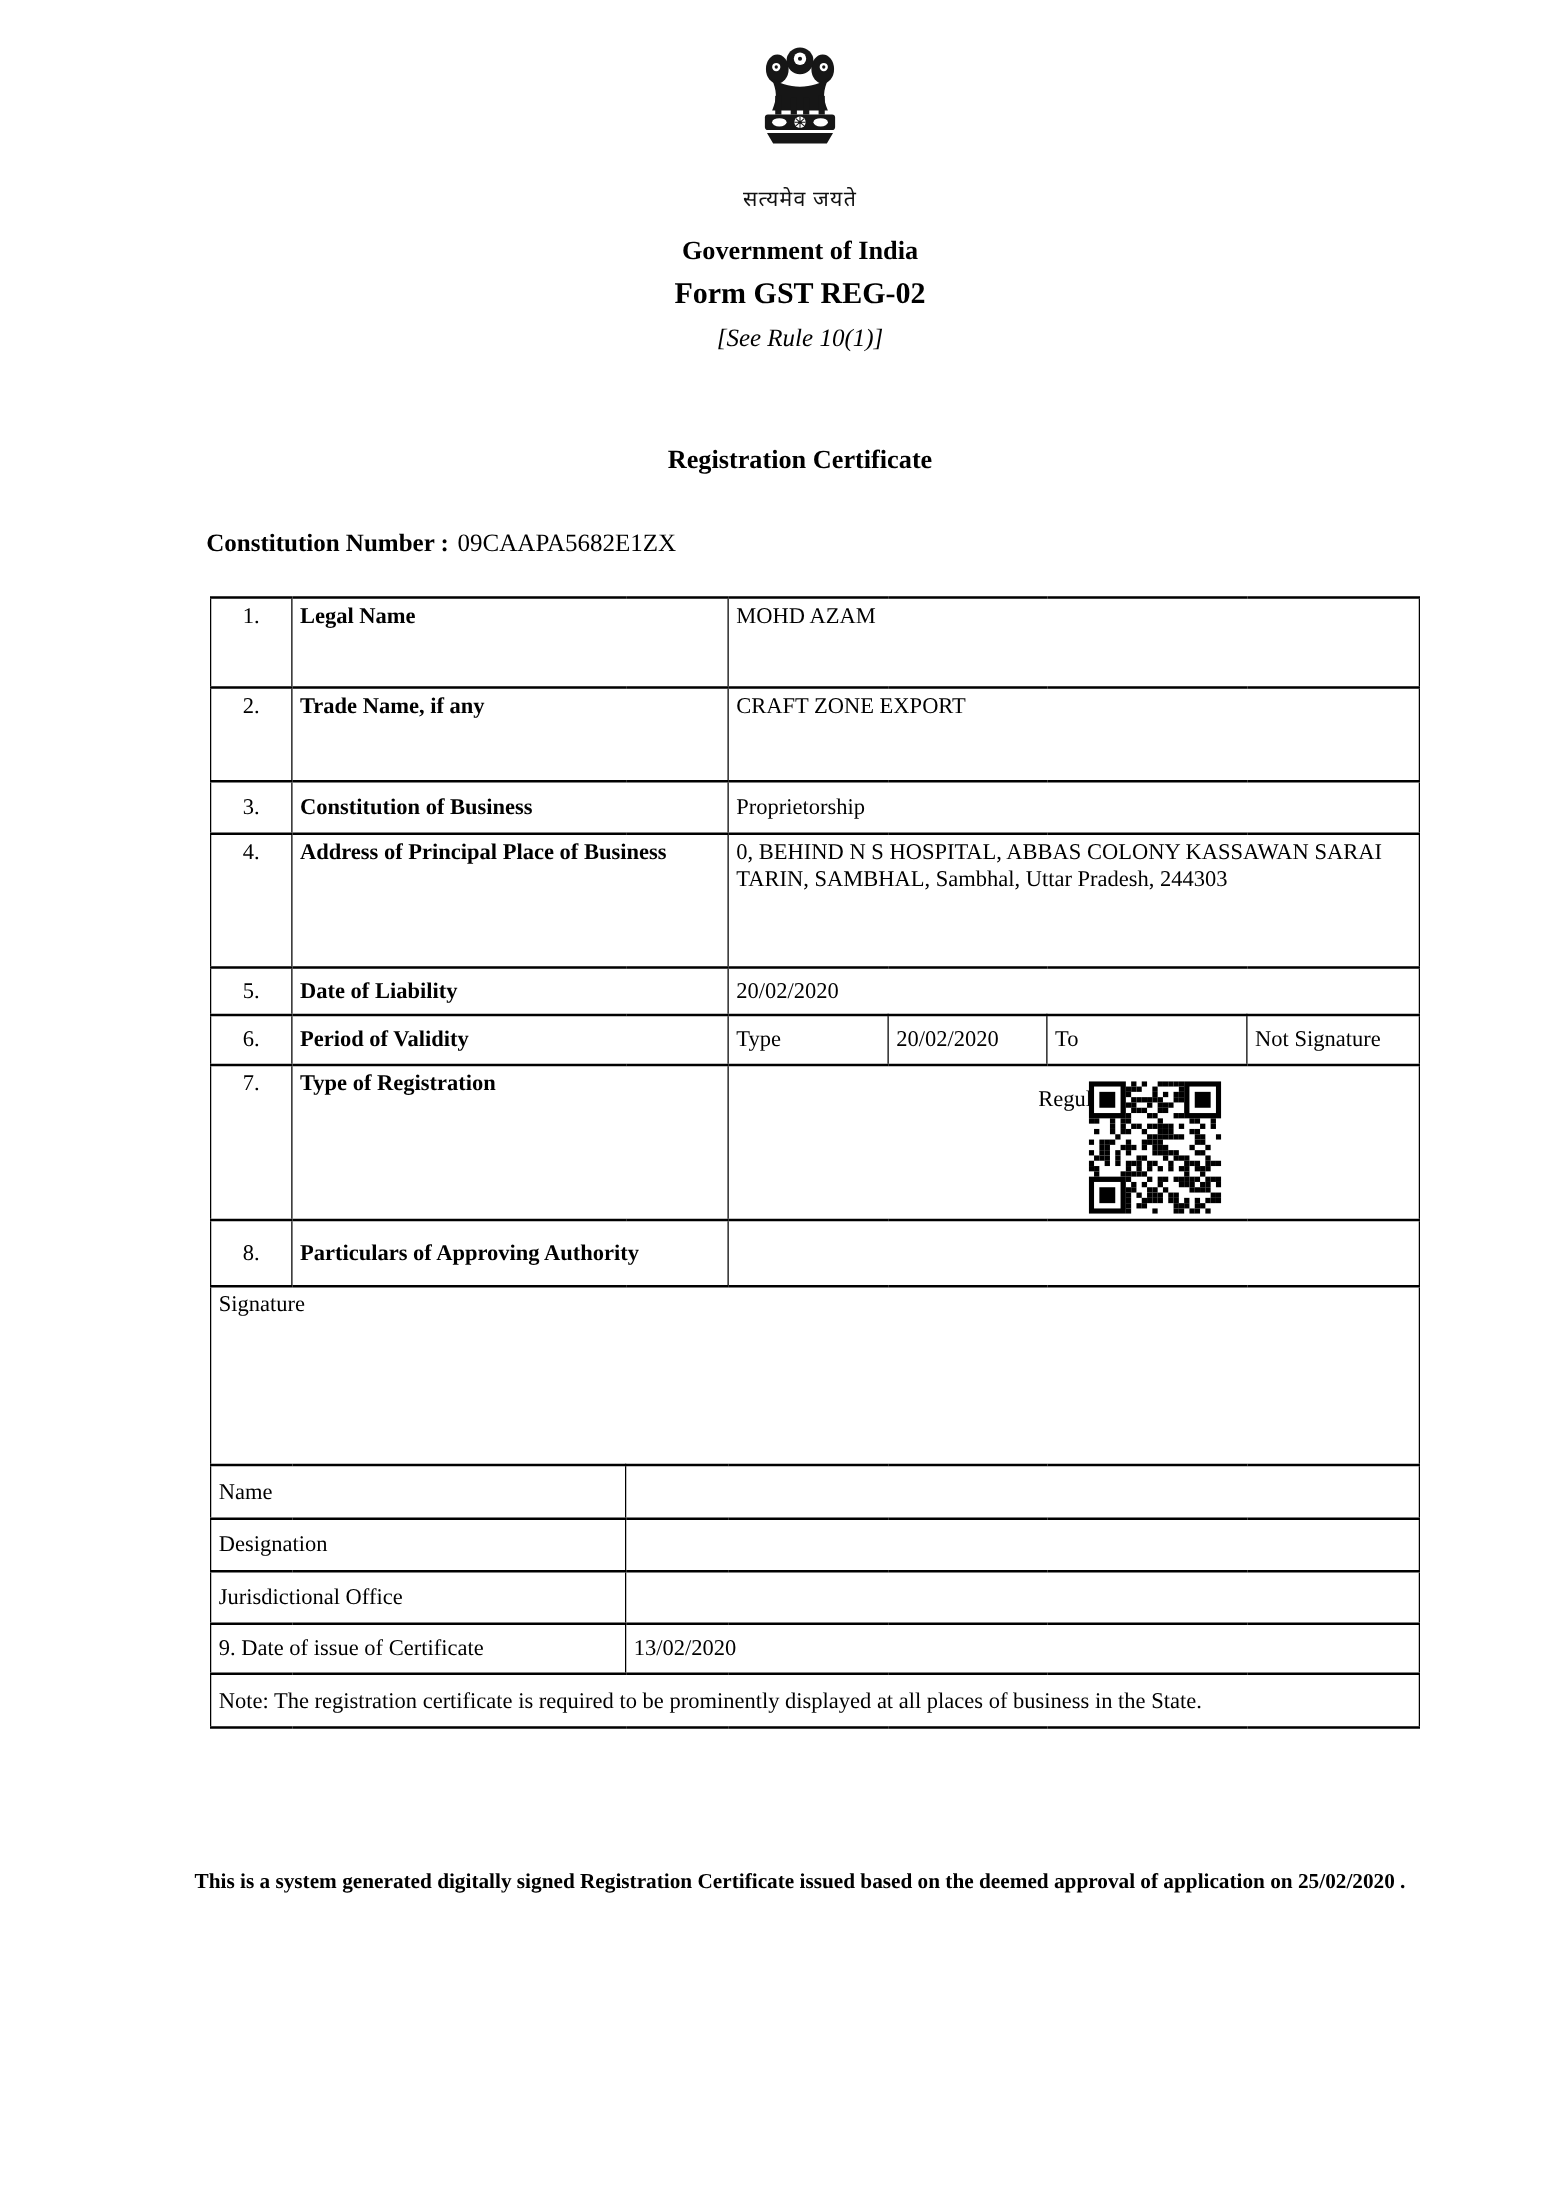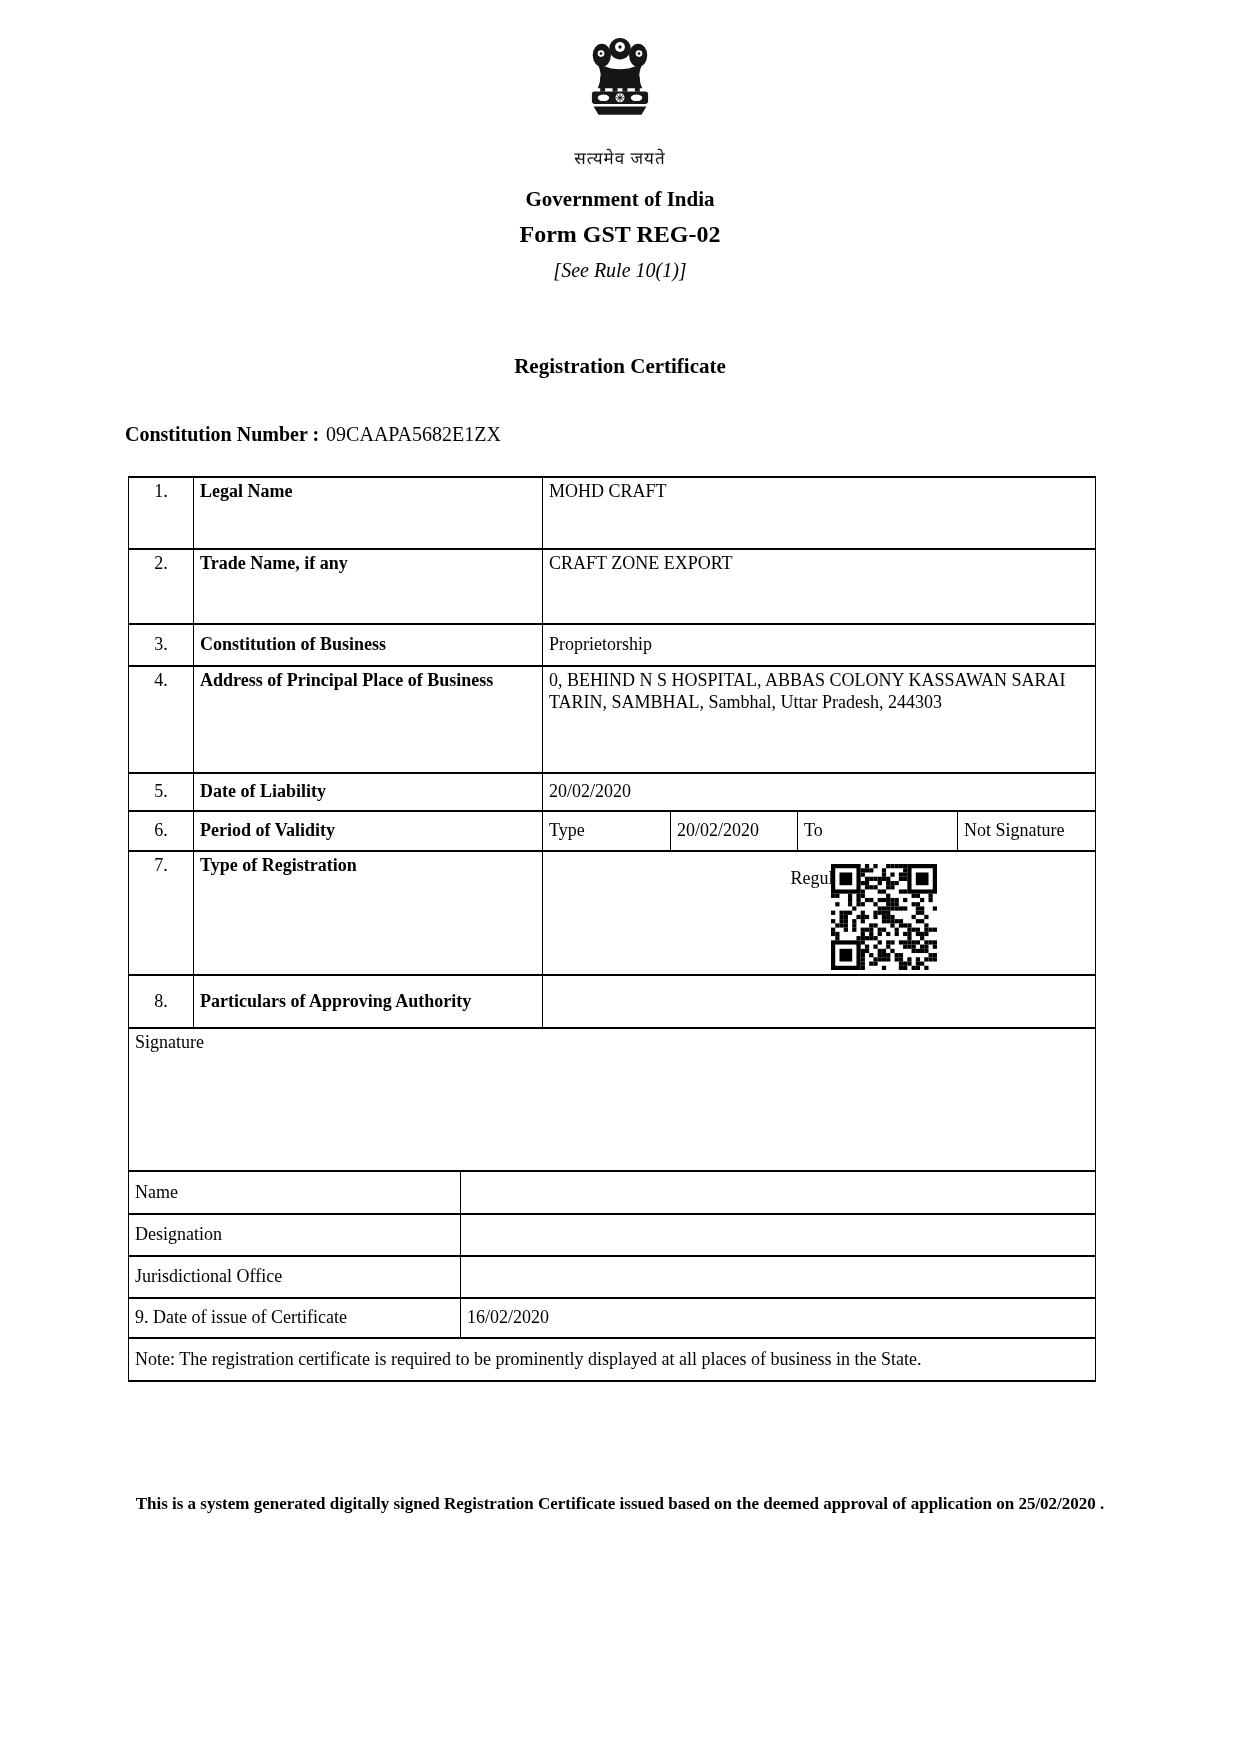--- a/index.html
+++ b/index.html
@@ -1,20 +1,21 @@
 <!DOCTYPE html>
 <html><head>
 <meta charset="utf-8">
 <style>
   * { margin:0; padding:0; box-sizing:border-box; }
   body { background:#fff; }
   .page {
     position:relative; width:1240px; height:1755px; background:#ffffff;
     font-family:"Liberation Serif","DejaVu Serif",serif; color:#000;
     overflow:hidden;
+    padding-left:40px;
   }
   .center { text-align:center; }
   .emblem-wrap { margin-top:30px; text-align:center; }
   .motto { font-size:17px; margin-top:2px; letter-spacing:1px; color:#111; }
   .gov-title { margin-top:18px; font-size:21px; font-weight:bold; }
   .form-title { margin-top:9px; font-size:24px; font-weight:bold; }
   .rule-title { margin-top:11px; font-size:20px; font-style:italic; }
   .cert-title { margin-top:72px; font-size:21px; font-weight:bold; }
   .reg-line { margin-top:44px; margin-left:125px; font-size:20px; }
   .reg-label { font-weight:bold; }
@@ -101,21 +102,21 @@
         <col style="width:82px">
       <col style="width:128px">
         <col style="width:127px">
         <col style="width:160px">
         <col style="width:138px">
     </colgroup>
     <tbody>
       <tr class="r72">
         <td class="num">1.</td>
         <td class="lbl" colspan="2">Legal Name</td>
-        <td colspan="4">MOHD CRAFT</td>
+        <td colspan="4">MOHD AZAM</td>
       </tr>
       <tr class="r75">
         <td class="num">2.</td>
         <td class="lbl" colspan="2">Trade Name, if any</td>
         <td colspan="4">CRAFT ZONE EXPORT</td>
       </tr>
       <tr class="r42 mid">
         <td class="num">3.</td>
         <td class="lbl" colspan="2">Constitution of Business</td>
         <td colspan="4">Proprietorship</td>
@@ -401,21 +402,21 @@
       <tr class="r42 offrow">
         <td colspan="2">Designation</td>
         <td colspan="5"></td>
       </tr>
       <tr class="r42 offrow">
         <td colspan="2">Jurisdictional Office</td>
         <td colspan="5"></td>
       </tr>
       <tr class="r40 offrow">
         <td colspan="2">9. Date of issue of Certificate</td>
-        <td colspan="5">16/02/2020</td>
+        <td colspan="5">13/02/2020</td>
       </tr>
       <tr class="r43">
         <td class="note-cell" colspan="7">Note: The registration certificate is required to be prominently displayed at all places of business in the State.</td>
       </tr>
     </tbody>
   </table>
 
   <div class="footer-line">This is a system generated digitally signed Registration Certificate issued based on the deemed approval of application on 25/02/2020 .</div>
 
 </div>

